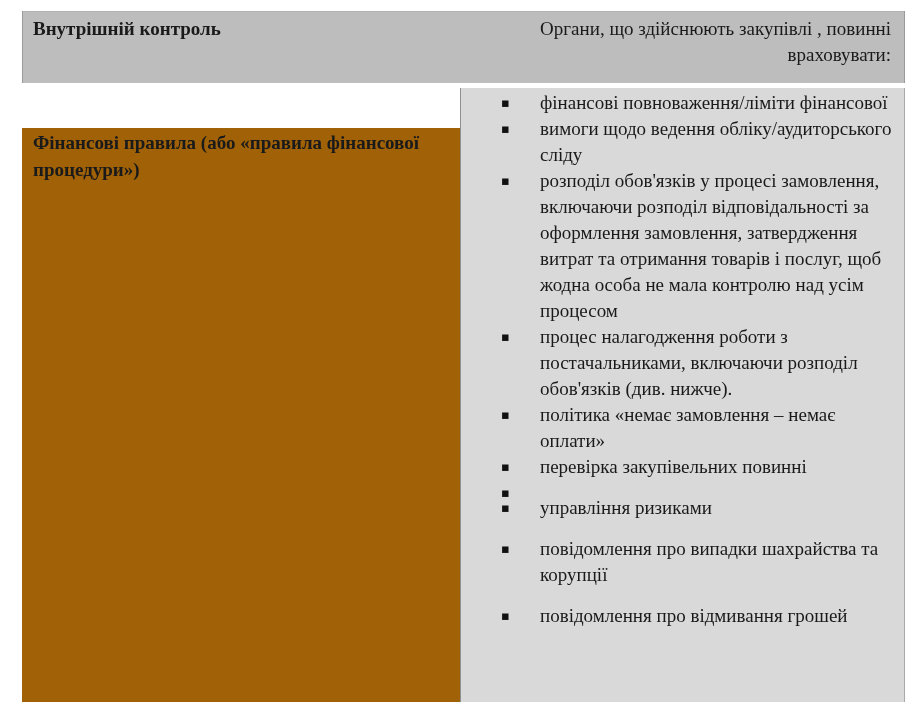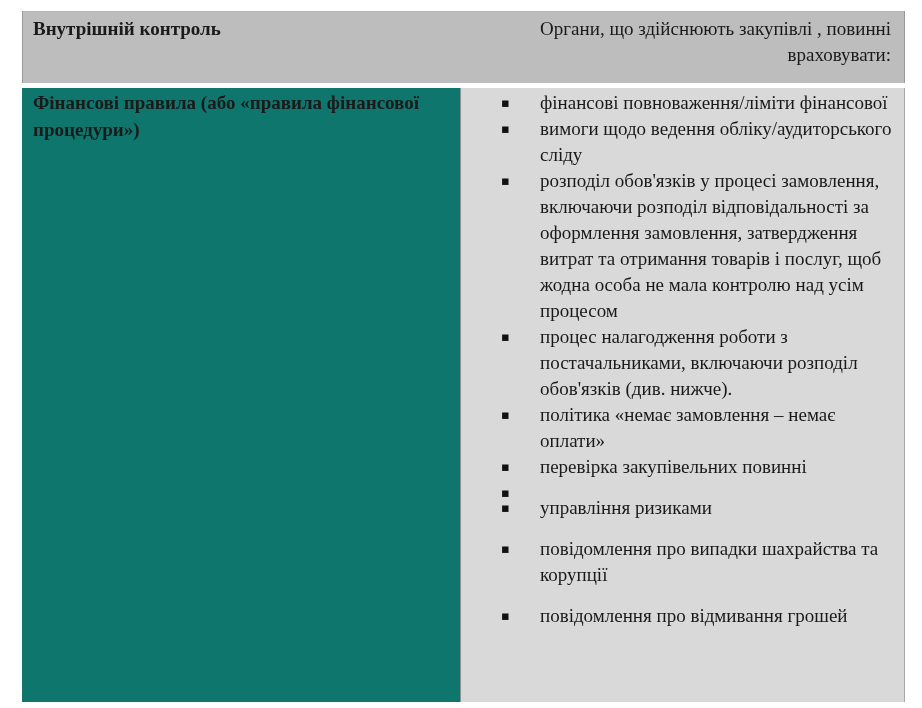--- a/index.html
+++ b/index.html
@@ -50,24 +50,25 @@
   .body-row {
     display: flex;
     width: 883px;
     margin-top: 5px;
     align-items: stretch;
   }
   .body-cell-left {
     width: 438px;
     box-sizing: border-box;
     padding: 1px 40px 0 11px;
-    background: #0f766e;
+    background: #a16207;
     font-weight: bold;
     font-size: 19px;
     line-height: 27px;
+    margin-top: 40px;
   }
   .body-cell-right {
     width: 445px;
     min-height: 614px;
     box-sizing: border-box;
     background: #d9d9d9;
     box-shadow: inset 1px 0 0 #8f8f8f, inset -1px 0 0 #a8a8a8;
     padding: 2px 0 8px 0;
     font-size: 19px;
     line-height: 26px;

